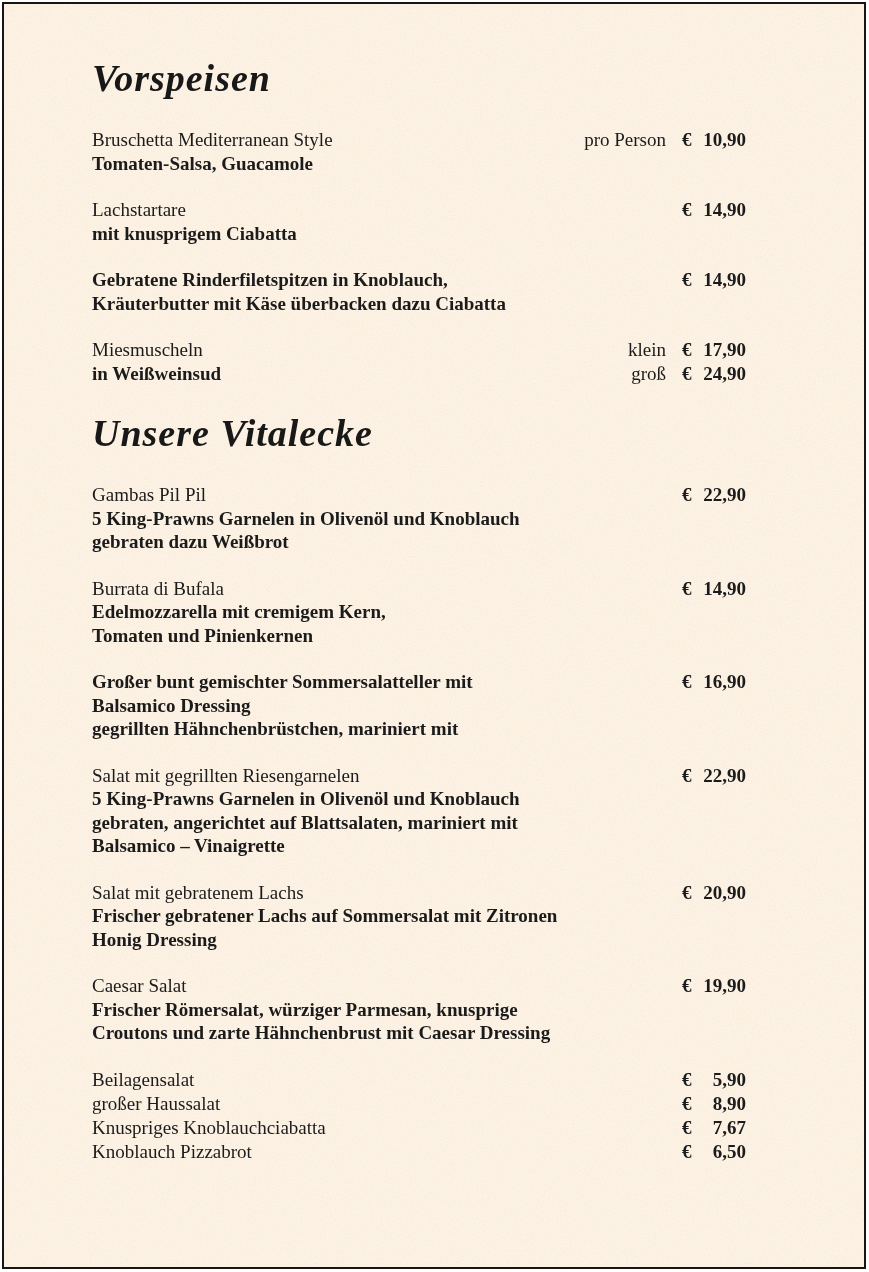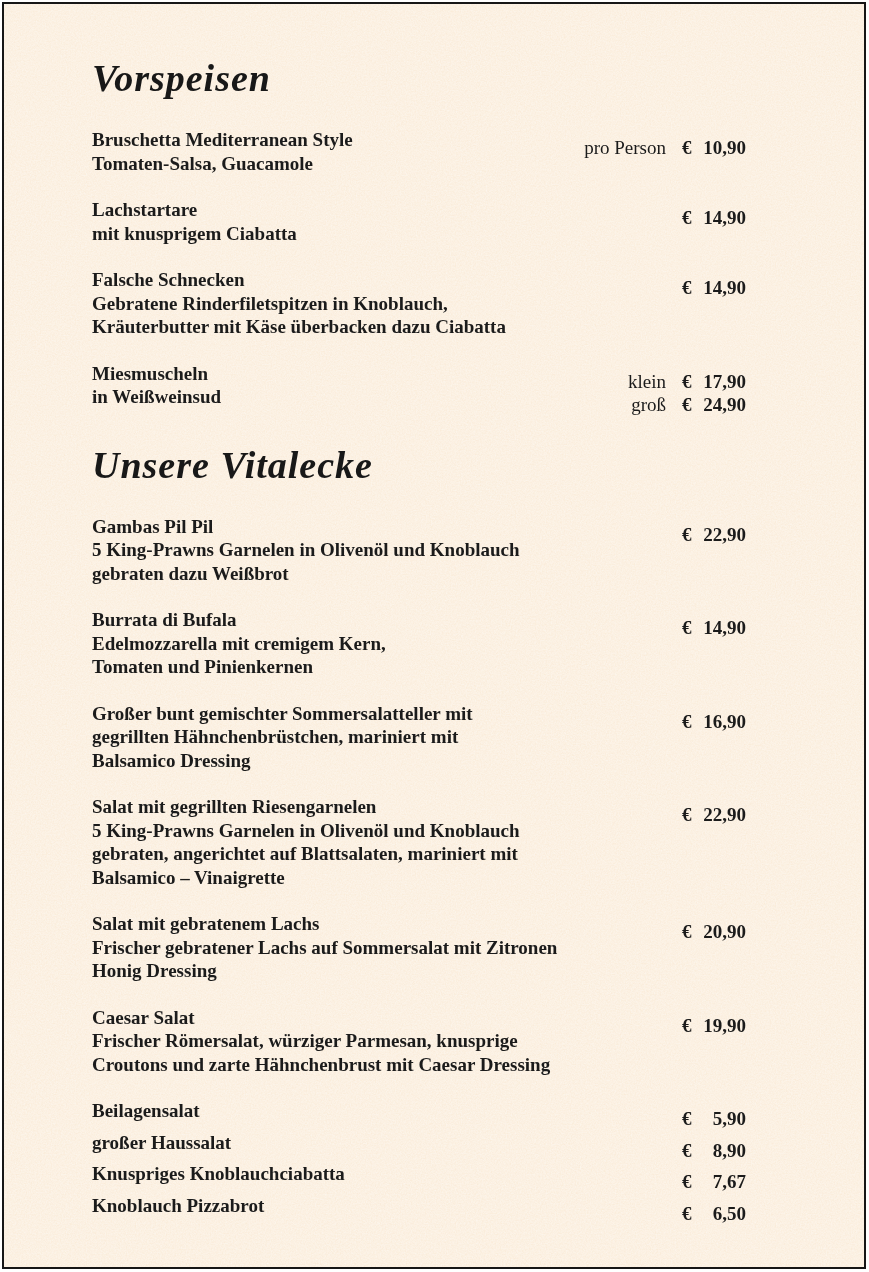--- a/index.html
+++ b/index.html
@@ -40,23 +40,23 @@
   .section + .section-title-wrap .section-title { margin-top: 26px; }
   .item {
     display: grid;
     grid-template-columns: 1fr auto;
     align-items: start;
     margin-bottom: 23px;
     font-size: 19px;
     line-height: 23.5px;
   }
   .section.compact .item { margin-bottom: 0; line-height: 24px; }
-  .item-name { font-weight: bold; }
+  .item-name { font-weight: normal; }
   .item-desc { font-weight: bold; }
-  .price-col { text-align: right; margin-top: 8px; }
+  .price-col { text-align: right; }
   .price-row {
     display: flex;
     justify-content: flex-end;
     align-items: baseline;
     line-height: 23.5px;
   }
   .price-note { font-weight: normal; margin-right: 16px; }
   .price-note:empty { margin-right: 0; }
   .price-box {
     display: flex;
@@ -115,21 +115,20 @@
     <span class="price-box">
       <span class="price-currency">€</span>
       <span class="price-value">14,90</span>
     </span>
   </div>
 </div>
   </div>
 
   <div class="item">
     <div class="item-left">
-      <div class="item-name">Falsche Schnecken</div>
     <div class="item-desc">Gebratene Rinderfiletspitzen in Knoblauch,</div>
             <div class="item-desc">Kräuterbutter mit Käse überbacken dazu Ciabatta</div>
           </div>
     <div class="price-col">
   <div class="price-row">
     <span class="price-note"></span>
     <span class="price-box">
       <span class="price-currency">€</span>
       <span class="price-value">14,90</span>
     </span>
@@ -195,22 +194,22 @@
       <span class="price-currency">€</span>
       <span class="price-value">14,90</span>
     </span>
   </div>
 </div>
   </div>
 
   <div class="item">
     <div class="item-left">
     <div class="item-desc">Großer bunt gemischter Sommersalatteller mit</div>
+            <div class="item-desc">Balsamico Dressing</div>
             <div class="item-desc">gegrillten Hähnchenbrüstchen, mariniert mit</div>
-            <div class="item-desc">Balsamico Dressing</div>
           </div>
     <div class="price-col">
   <div class="price-row">
     <span class="price-note"></span>
     <span class="price-box">
       <span class="price-currency">€</span>
       <span class="price-value">16,90</span>
     </span>
   </div>
 </div>

